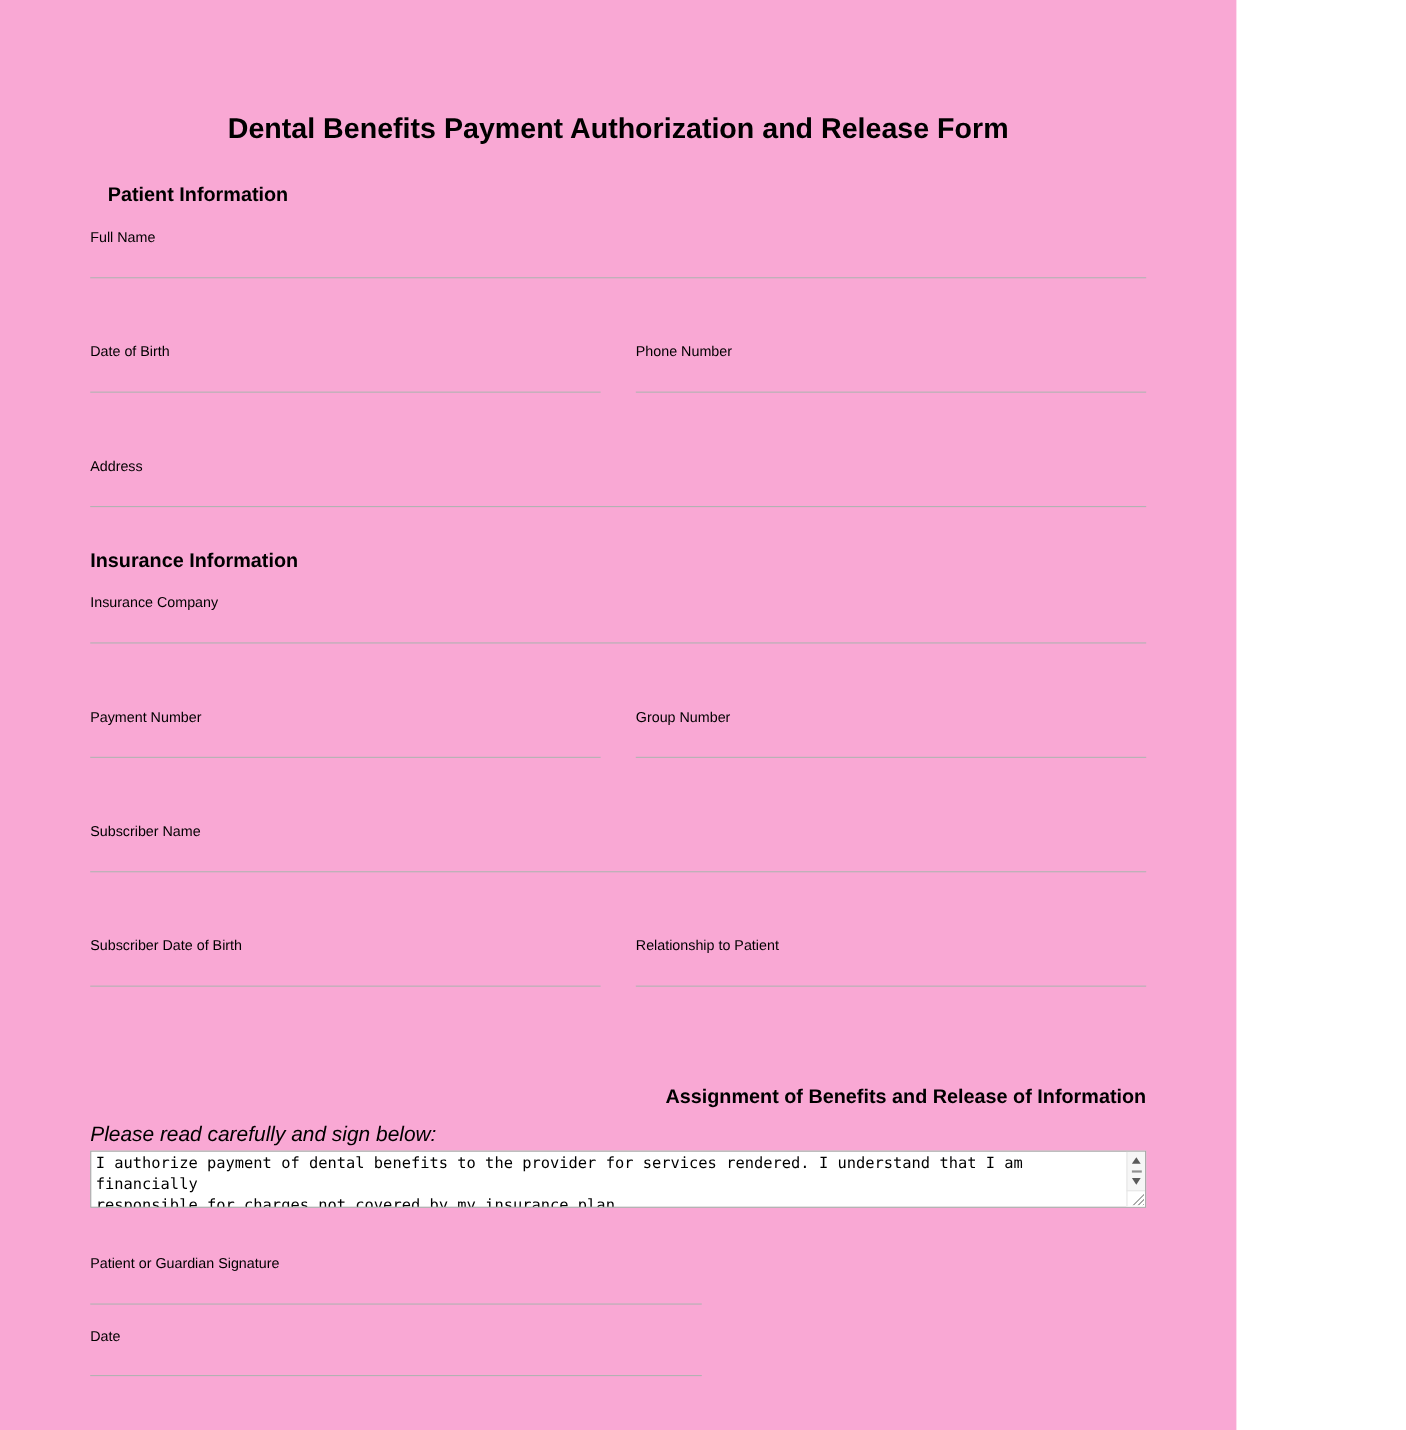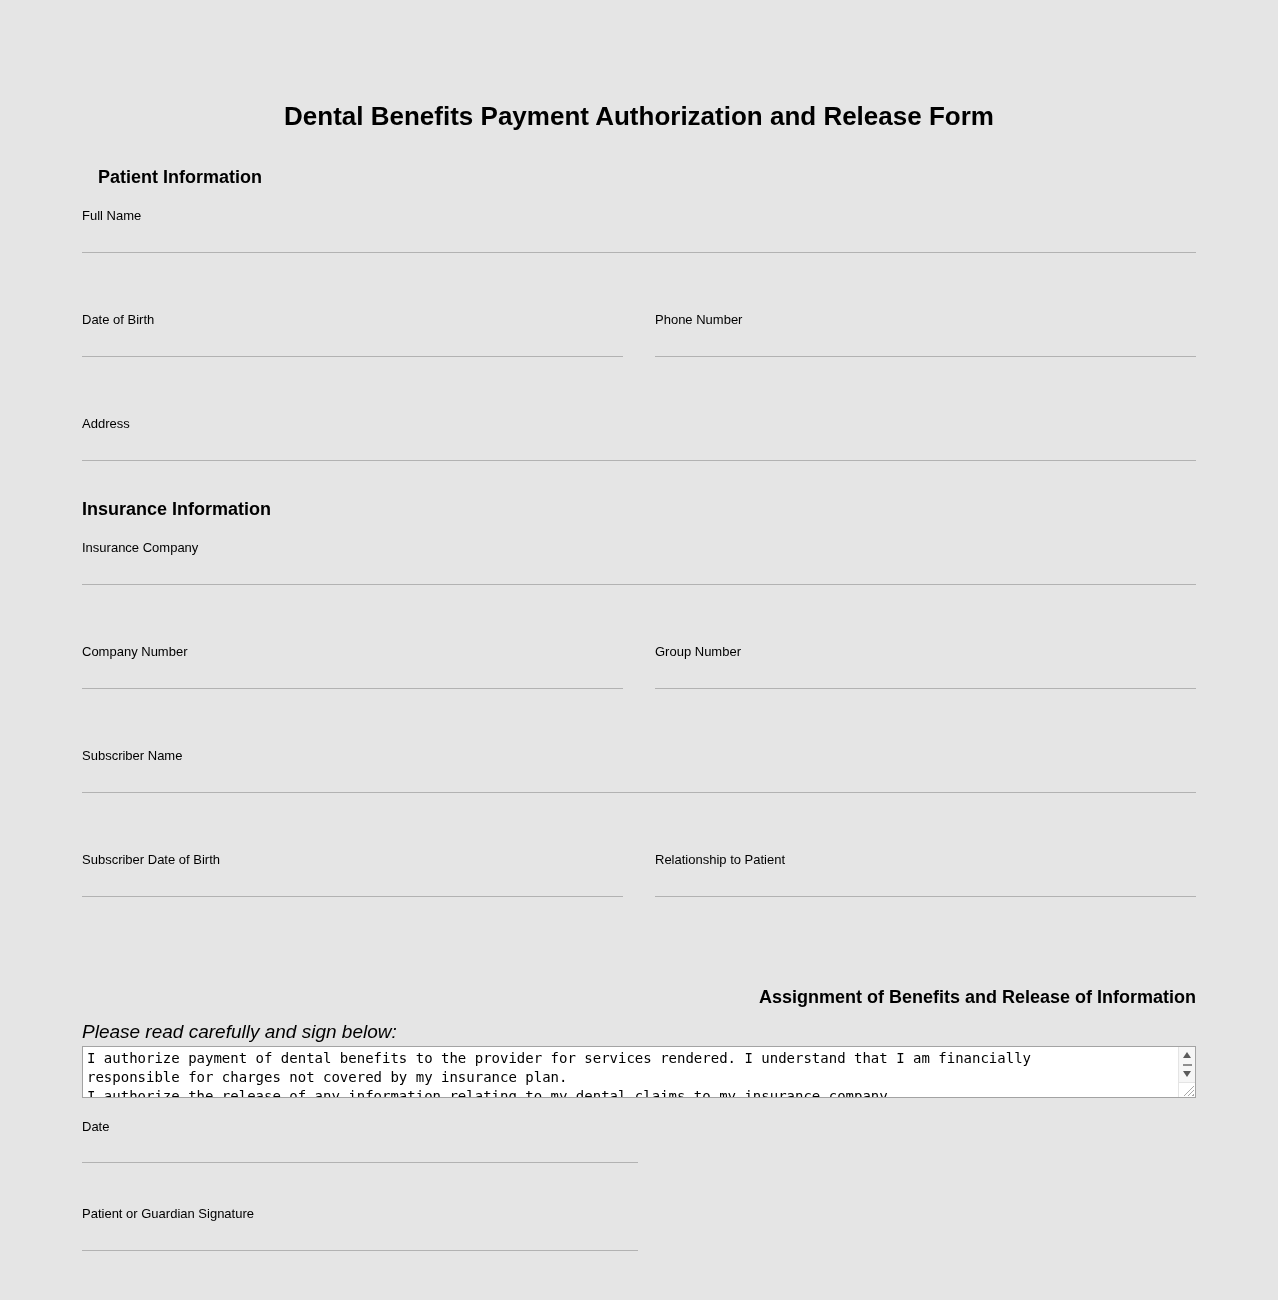--- a/index.html
+++ b/index.html
@@ -1,18 +1,18 @@
 <!DOCTYPE html>
 <html><head>
 <meta charset="utf-8">
 <style>
   * { margin:0; padding:0; box-sizing:border-box; }
   html,body { background:#fff; }
   .page {
-    width:1278px; height:1300px; background:#e5e5e5; position:relative;
+    width:1124px; height:1300px; background:#f9a8d4; position:relative;
     font-family:"Liberation Sans", sans-serif; color:#000; overflow:hidden;
   }
   .content { margin:0 82px; }
   h1.form-title {
     margin-top:103px; font-size:26px; line-height:27px; font-weight:bold;
     text-align:center; letter-spacing:0;
   }
   h2.section-heading { font-size:18px; line-height:20px; font-weight:bold; margin:0 0 16px 0; }
   .sec-patient h2.section-heading { margin-top:37px;margin-left:16px; }
   .sec-insurance h2.section-heading { margin-top:30px; }
@@ -97,21 +97,21 @@
     <section class="sec-insurance">
       <h2 class="section-heading">Insurance Information</h2>
 
       <div class="field">
         <div class="label">Insurance Company</div>
         <input type="text" style="">
       </div>
 
       <div class="row2">
         <div class="field">
-          <div class="label">Company Number</div>
+          <div class="label">Payment Number</div>
           <input type="text" style="">
         </div>
         <div class="field">
           <div class="label">Group Number</div>
           <input type="text" style="">
         </div>
       </div>
 
       <div class="field">
         <div class="label">Subscriber Name</div>
@@ -145,25 +145,25 @@
           <div class="sb-thumb"></div>
           <div class="sb-btn">
             <span class="tri-down"></span>
           </div>
         </div>
         <div class="ta-grip">
           <span class="grip-lines"></span>
         </div>
       </div>
 
-      <div class="field sig-field date">
-        <div class="label">Date</div>
+      <div class="field sig-field signature">
+        <div class="label">Patient or Guardian Signature</div>
         <input type="text" style="">
       </div>
 
-      <div class="field sig-field signature">
-        <div class="label">Patient or Guardian Signature</div>
+      <div class="field sig-field date">
+        <div class="label">Date</div>
         <input type="text" style="">
       </div>
     </section>
 
   </div>
 </div>
 
 </body></html>

